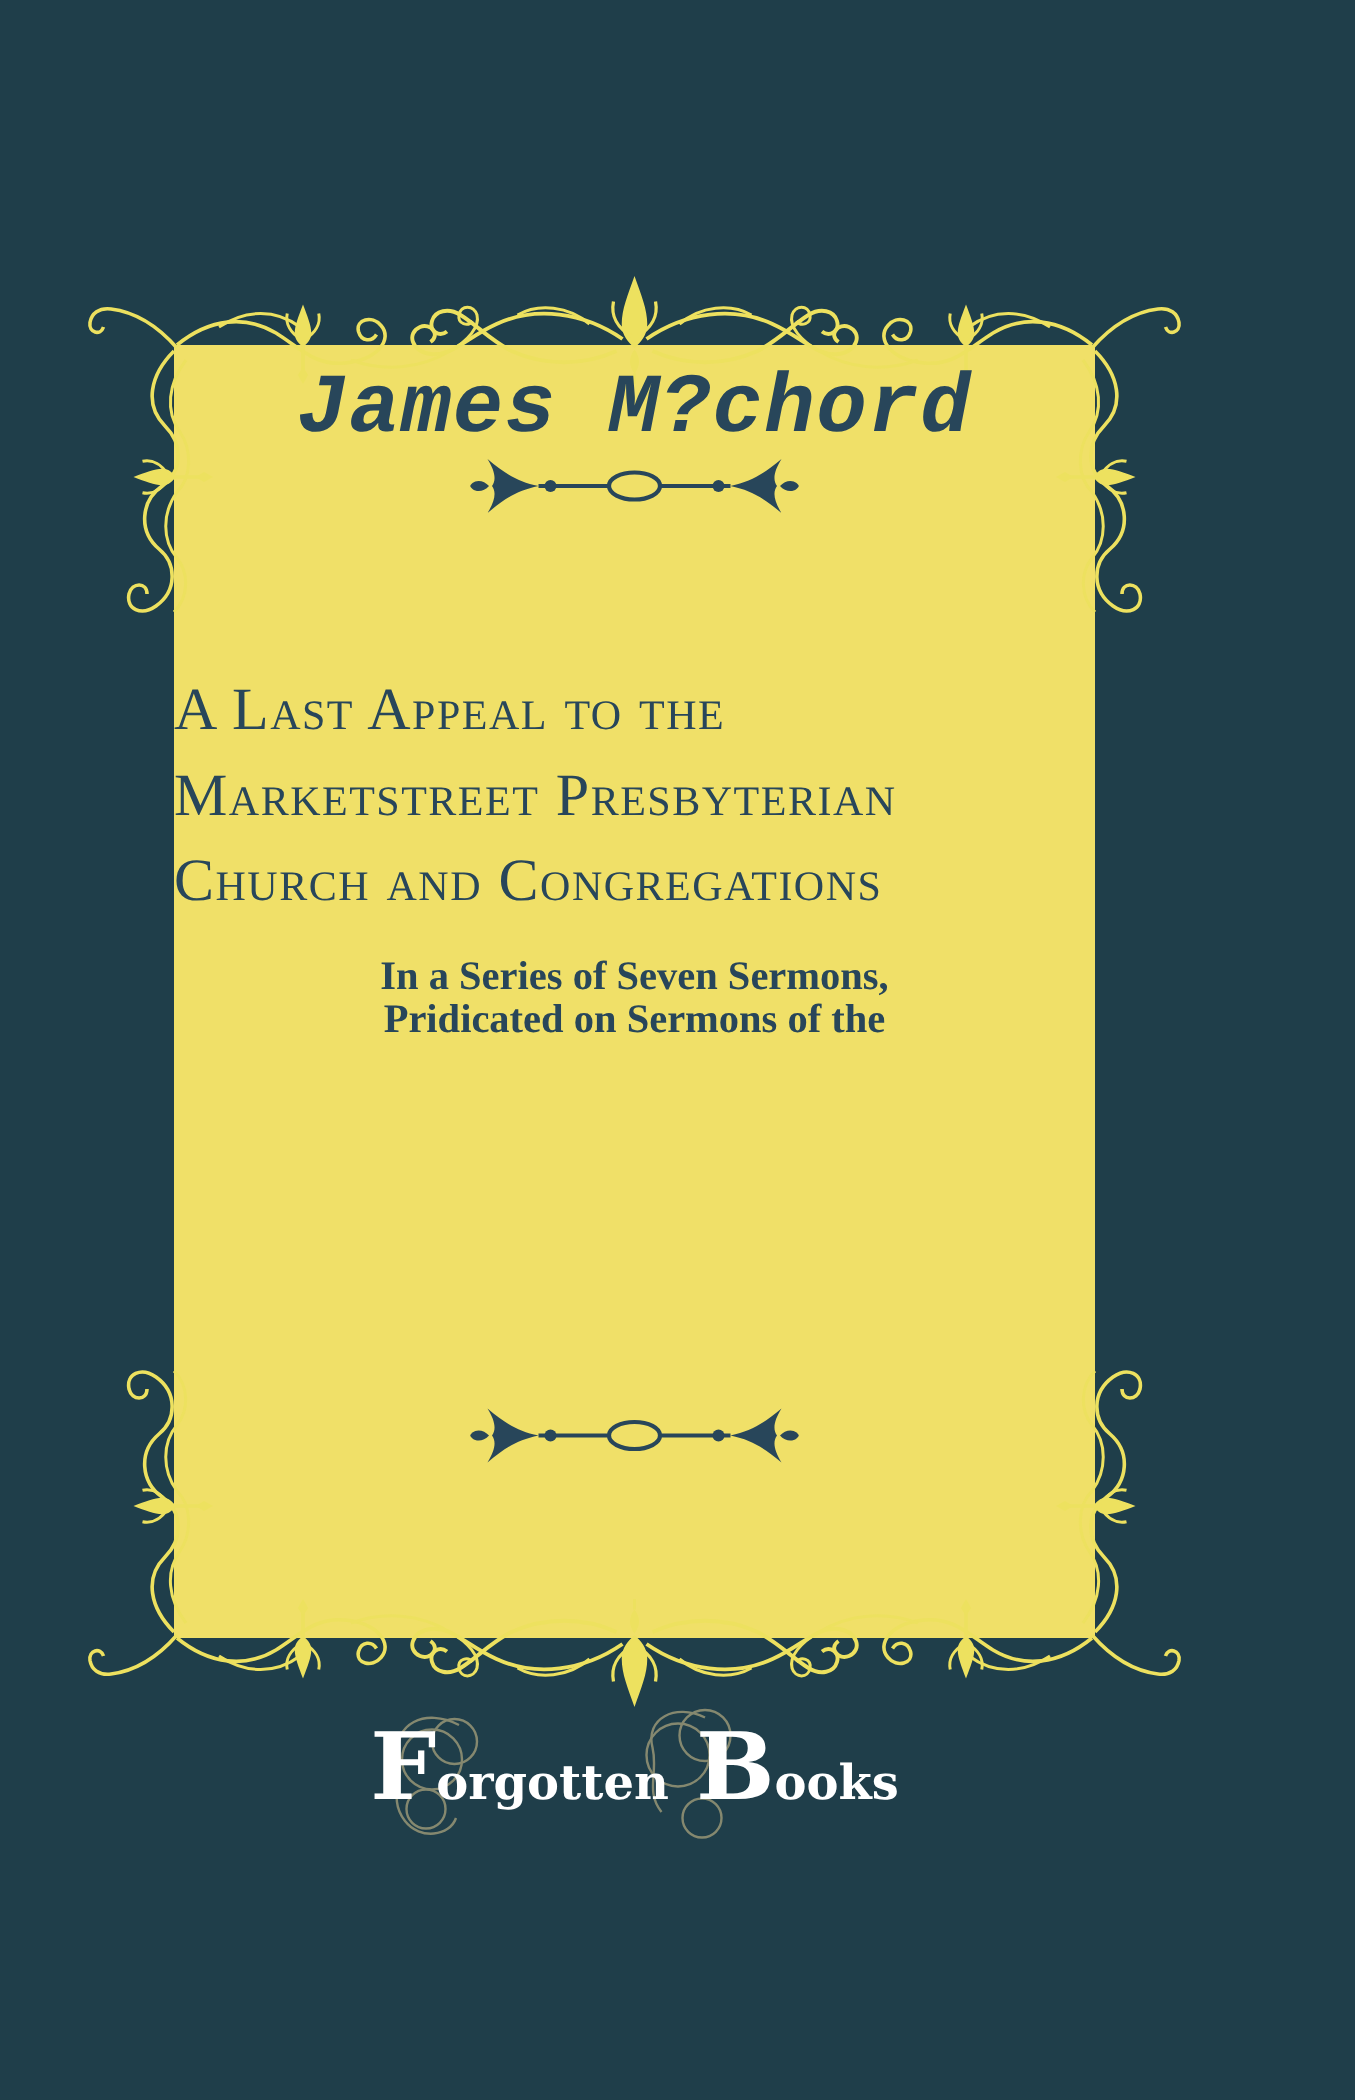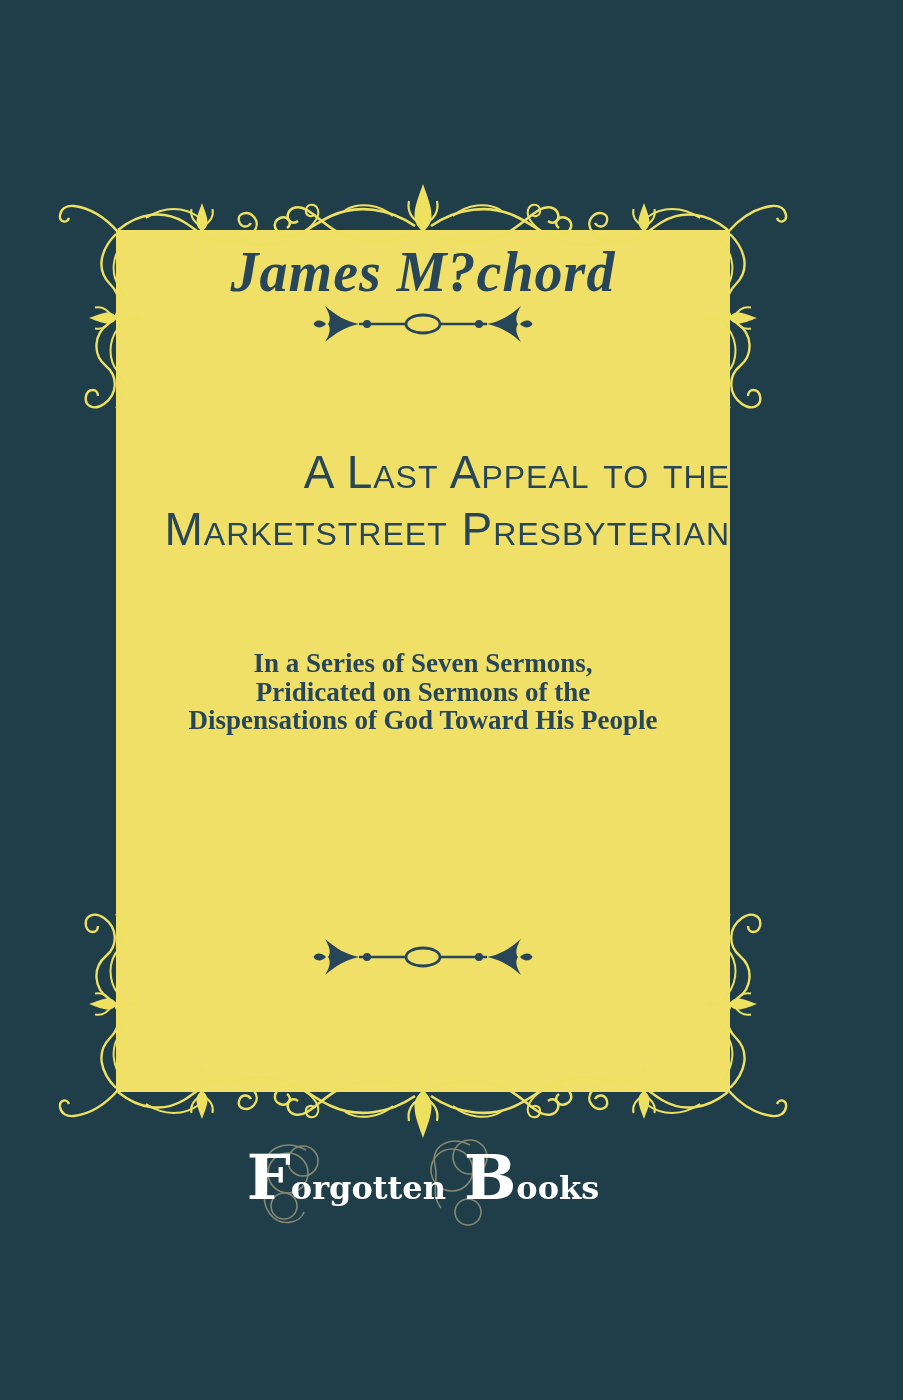--- a/index.html
+++ b/index.html
@@ -21,43 +21,43 @@
   .ornament-layer {
     position: absolute;
     left: 0; top: 0;
     pointer-events: none;
   }
   .author {
     position: absolute;
     left: 116px; top: 236px;
     width: 614px;
     text-align: center;
-    font-family: Liberation Serif, serif;
+    font-family: Liberation Mono, monospace;
     font-style: italic;
     font-weight: bold;
     font-size: 56px;
     line-height: 72px;
     color: #28465a;
     letter-spacing: 1px;
   }
   .title {
     position: absolute;
     left: 116px; top: 444px;
     width: 614px;
-    text-align: right;
+    text-align: left;
     font-variant: small-caps;
-    font-size: 46px;
+    font-size: 40px;
     line-height: 57px;
     letter-spacing: 1px;
     color: #28465a;
-    font-family: Liberation Sans, sans-serif;
+    font-family: Liberation Serif, serif;
   }
   .subtitle {
     position: absolute;
-    left: 116px; top: 649px;
+    left: 116px; top: 636px;
     width: 614px;
     text-align: center;
     font-size: 27px;
     line-height: 28.5px;
     font-weight: bold;
     color: #28465a;
     font-family: "Liberation Serif", serif;
   }
   .logo {
     position: absolute;
@@ -159,25 +159,25 @@
       <circle cx="468" cy="1212" r="13"></circle>
       <path d="M470,1145 C450,1135 430,1146 435,1165 C439,1182 430,1194 441,1208"></path>
     </g>
   </svg>
 
   <div class="author">James M?chord</div>
 
   <div class="title">
     <div>A Last Appeal to the</div>
     <div>Marketstreet Presbyterian</div>
+    <div>Church and Congregations</div>
   </div>
 
   <div class="subtitle">
     <div>In a Series of Seven Sermons,</div>
     <div>Pridicated on Sermons of the</div>
-    <div>Dispensations of God Toward His People</div>
   </div>
 
   <div class="logo">
     <span class="logo-word">Forgotten</span><span class="logo-word">Books</span>
   </div>
 
 </div>
 
 </body></html>

